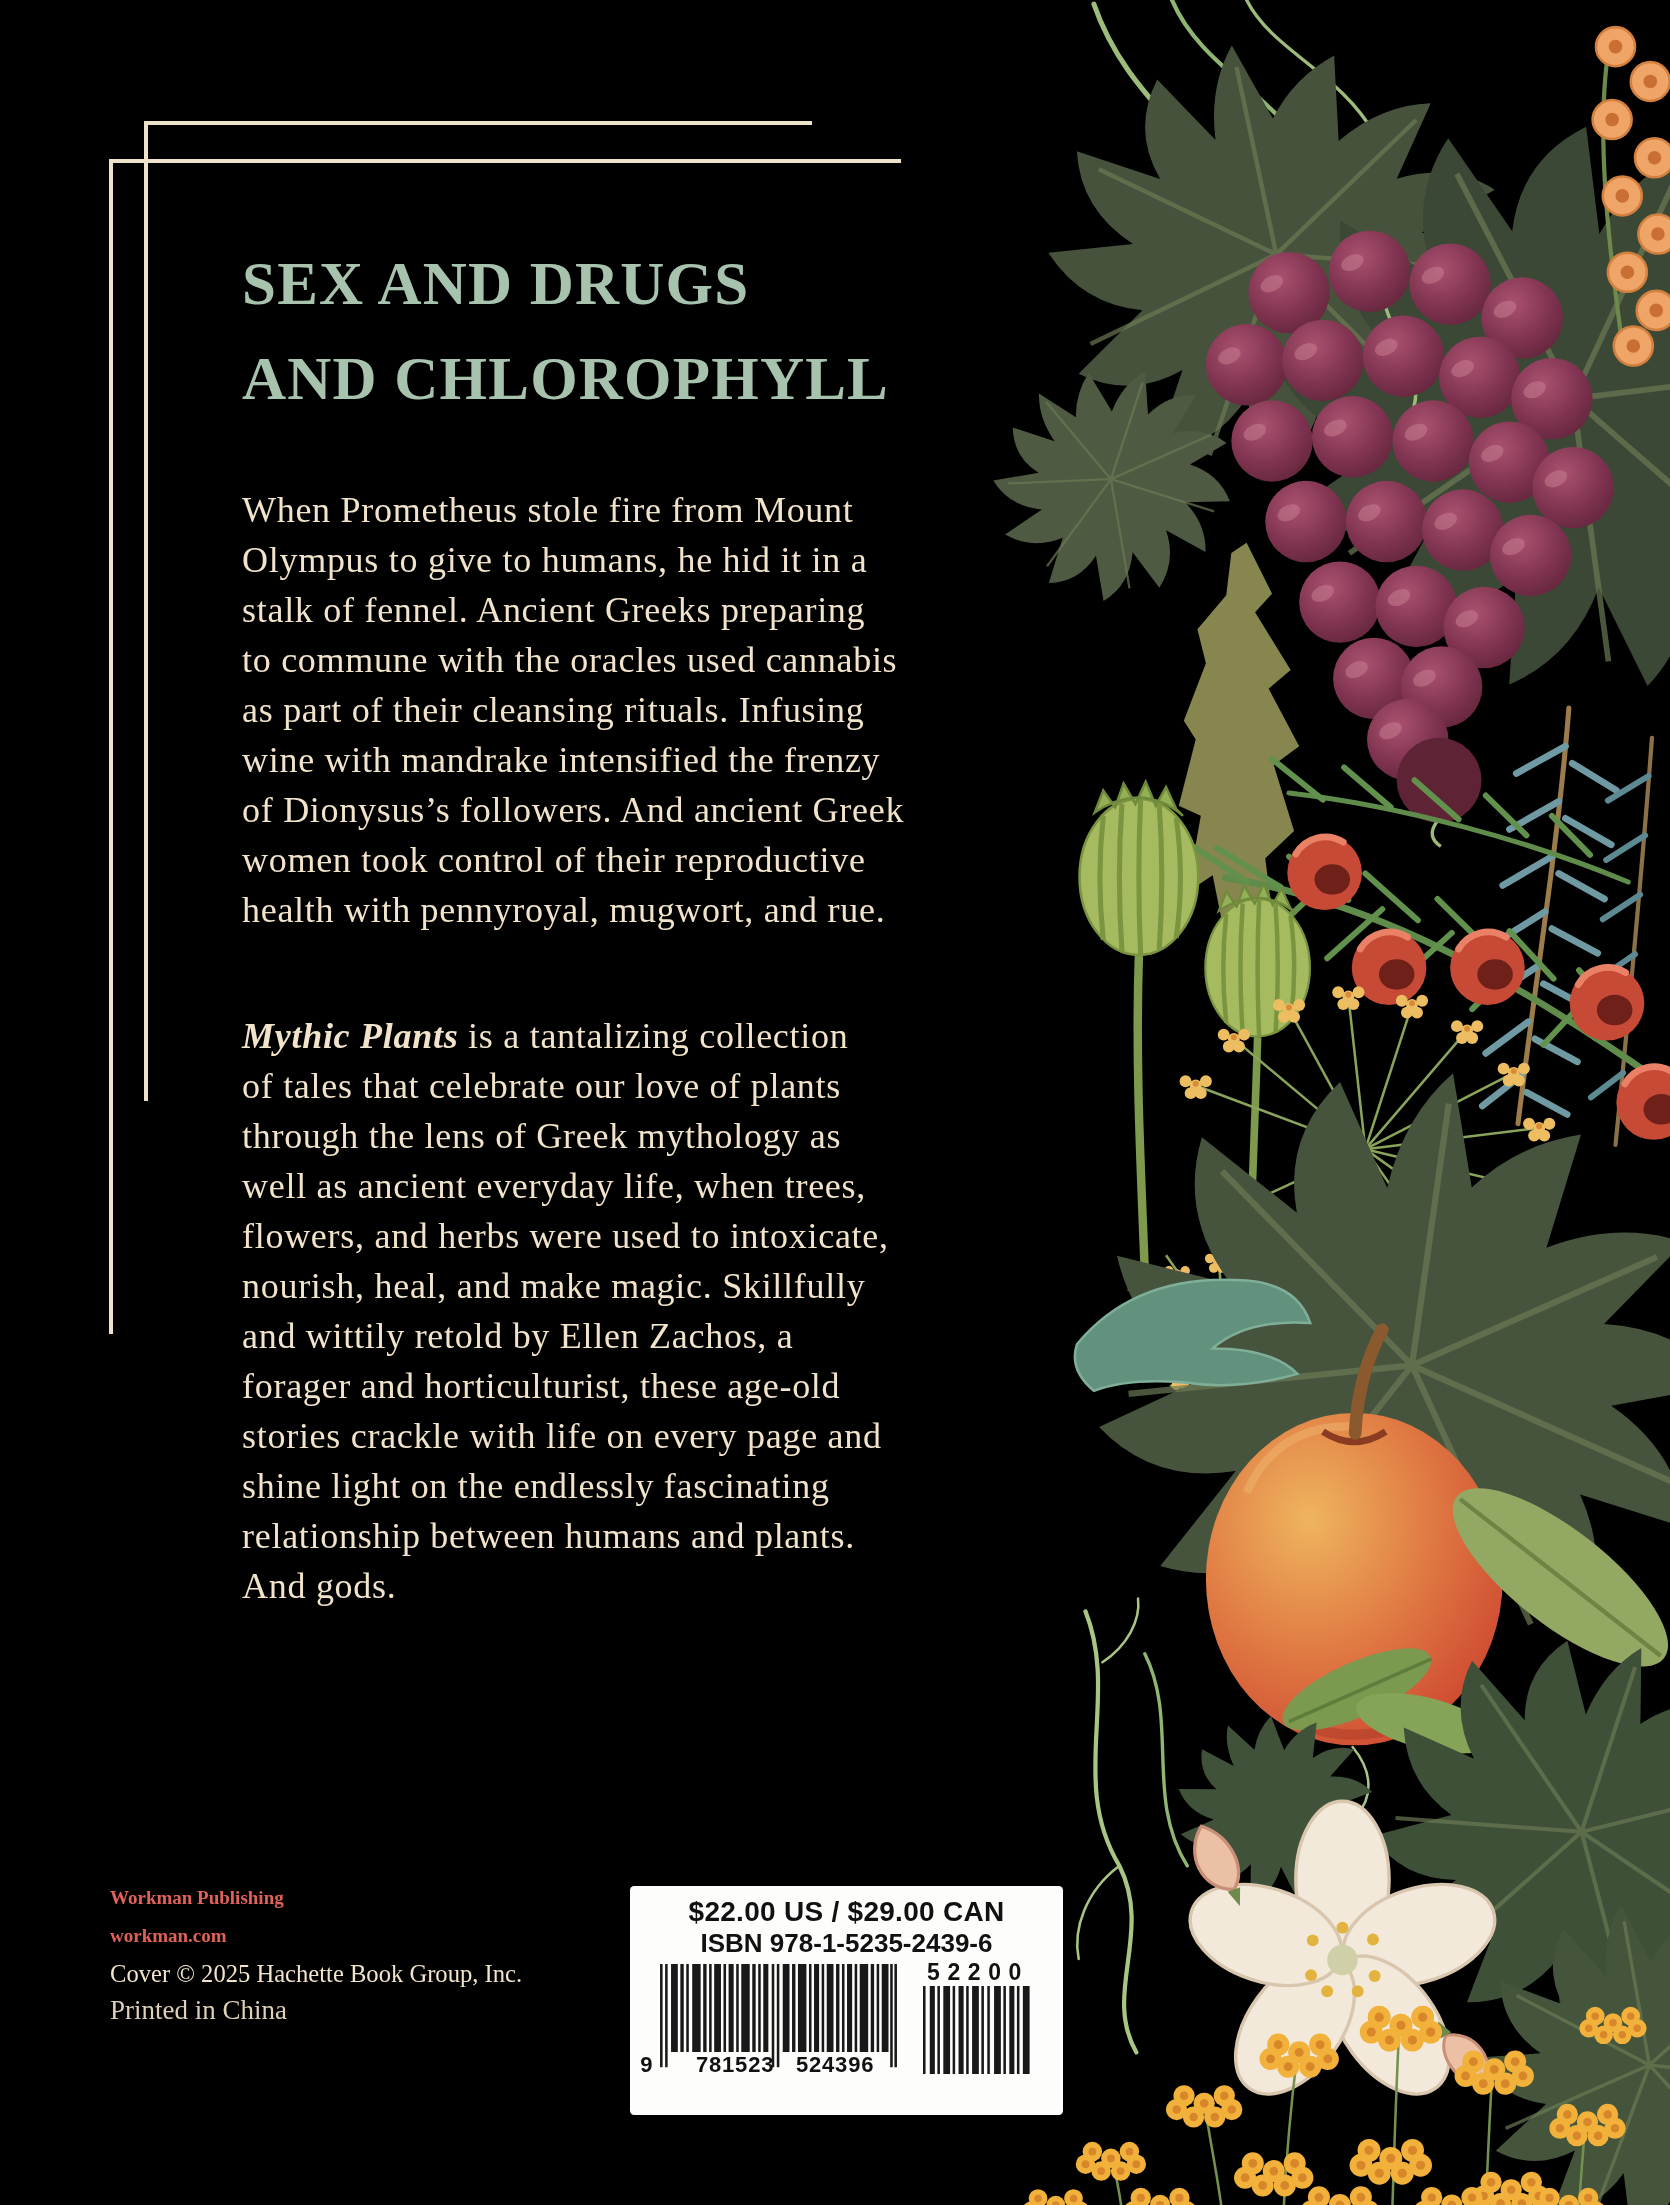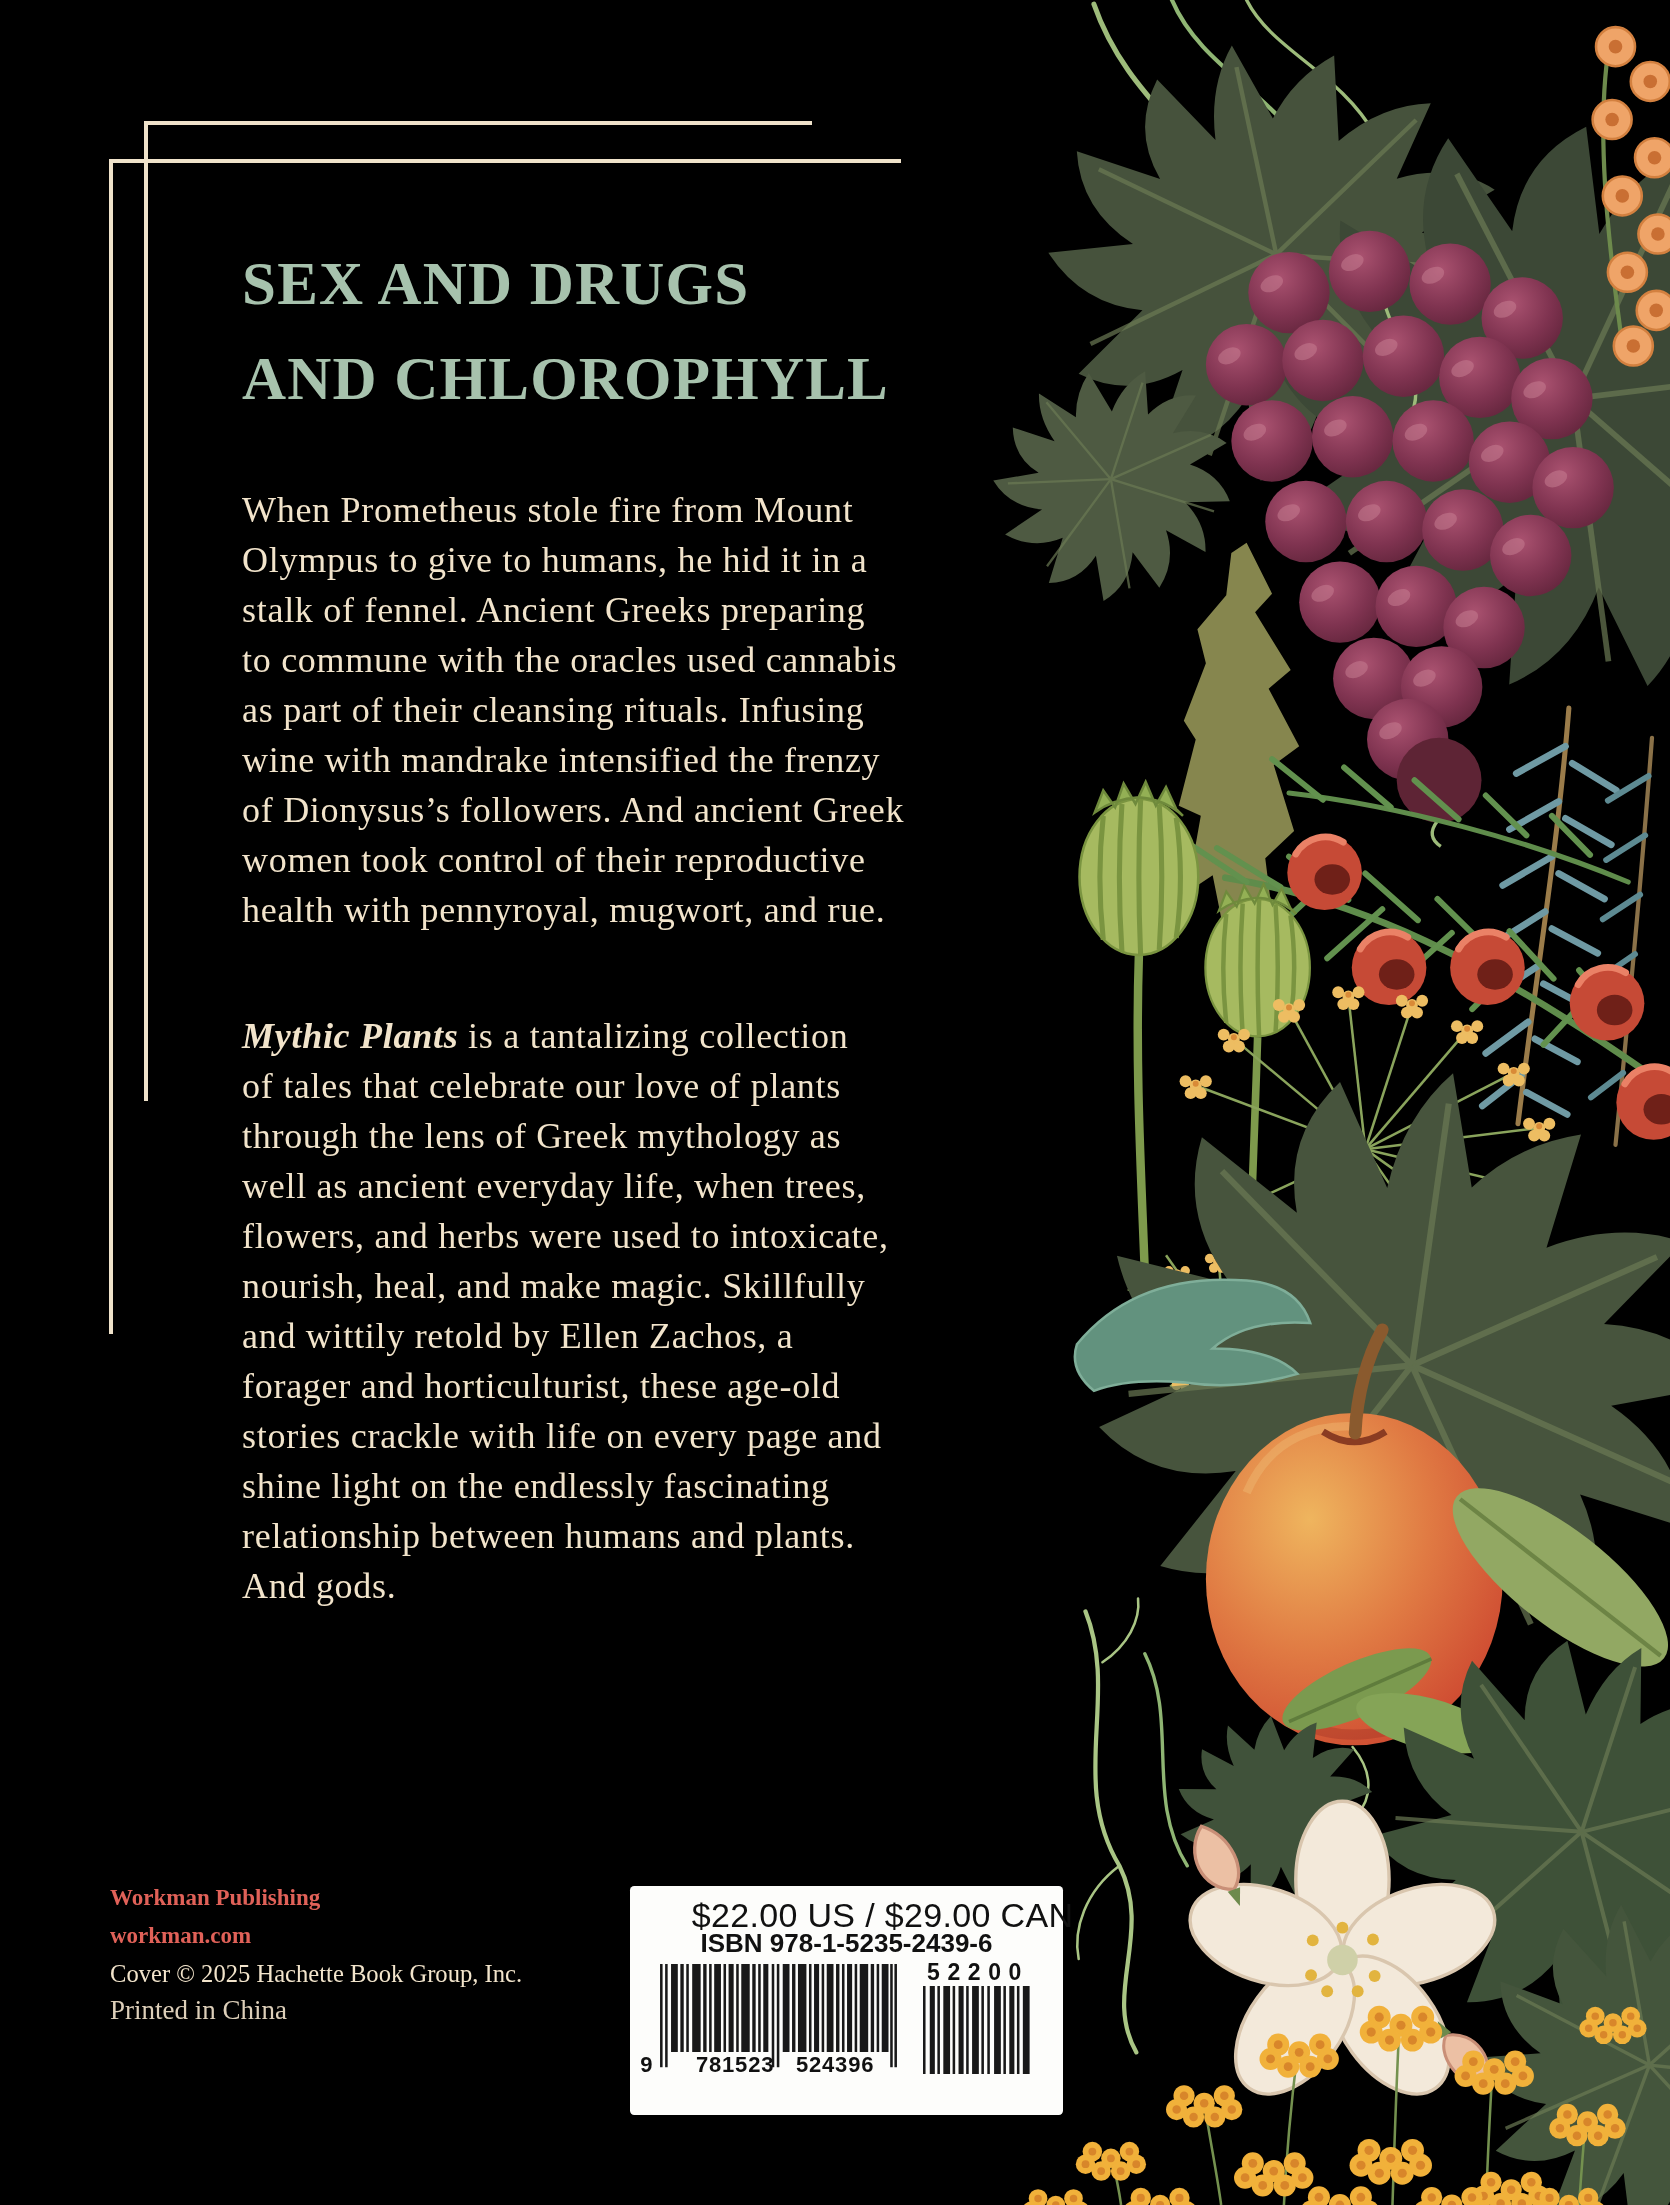--- a/index.html
+++ b/index.html
@@ -22,30 +22,30 @@
     left:242px;width:975px;
     color:#f2e4cb;font-size:36px;line-height:50px;letter-spacing:0.02em;
     white-space:pre-line;
   }
   .para em{font-style:italic;font-weight:700;}
   .p1{top:485px;}
   .p2{top:1011px;}
   
   .pub{left:110px;top:1879px;width:594px;}
   .pub div{white-space:nowrap;}
-  .pub .salmon{color:#e06158;font-weight:700;font-size:23px;line-height:38px;}
+  .pub .salmon{color:#e06158;font-weight:700;font-size:19px;line-height:38px;}
   .pub .cream{color:#f2e4cb;font-size:24.6px;line-height:37px;}
   .pub .dim{color:#ddcfb9;font-size:27px;line-height:37px;}
   
   .bcbox{
     left:630px;top:1886px;width:433px;height:229px;background:#fdfdfb;border-radius:4.2px;
     font-family:"Liberation Sans", sans-serif;color:#111;
   }
   .bc-price{position:absolute;left:0;top:10.2px;width:100%;text-align:center;
-    font-size:34px;font-weight:400;letter-spacing:0.01em;margin-left:36px;}
+    font-size:28px;font-weight:700;letter-spacing:0.01em;}
   .bc-isbn{position:absolute;left:0;top:42px;width:100%;text-align:center;
     font-size:26px;font-weight:700;}
   .bc-main{position:absolute;left:30px;top:78px;}
   .bc-digits{position:absolute;top:166px;font-size:22px;font-weight:700;letter-spacing:0.8px;}
   .bc-d9{left:10.2px;}
   .bc-g1{left:66px;}
   .bc-g2{left:166px;}
   .bc-sup-label{position:absolute;left:292px;top:73px;width:112px;text-align:center;
     font-size:23px;font-weight:700;letter-spacing:7.6px;}
   .bc-sup{position:absolute;left:293px;top:100px;}

